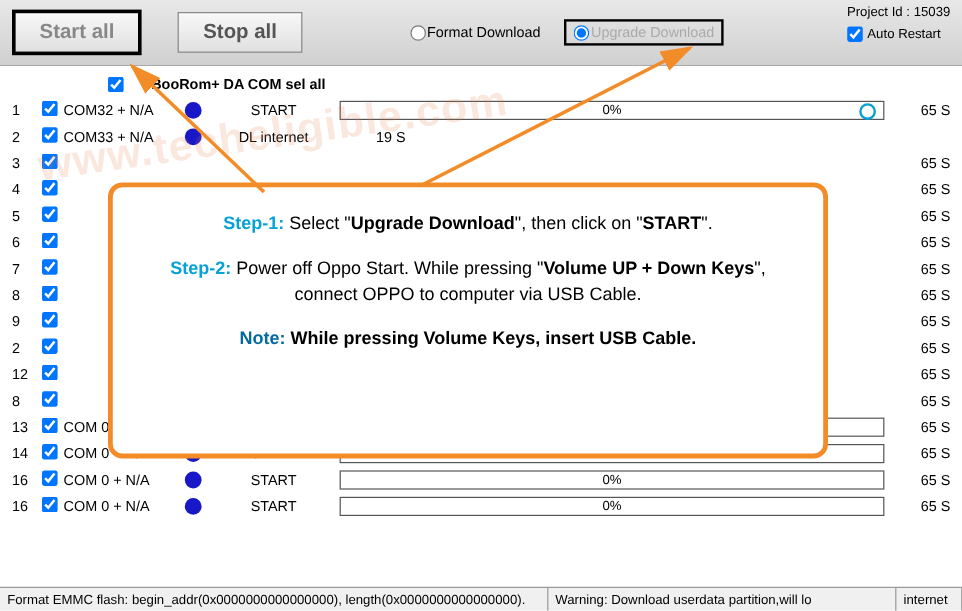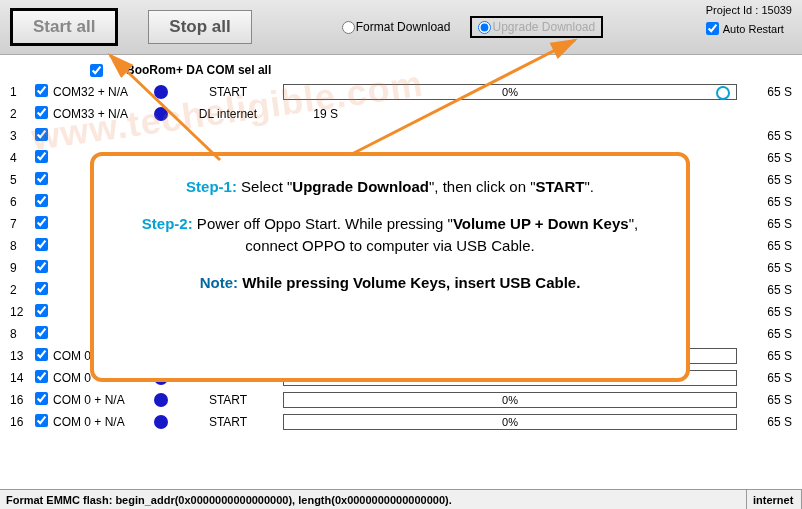--- a/index.html
+++ b/index.html
@@ -109,21 +109,20 @@
     align-items: center;
   }
   .statusbar > div {
     border-right: 1px solid #999;
     padding: 0 6px;
     height: 100%;
     display: flex;
     align-items: center;
     white-space: nowrap;
     overflow: hidden;
-    font-weight: bold;
   }
   .sb-left { flex: 1.6; }
   .sb-mid { flex: 1; }
   .sb-right { width: 55px; border-right: none; }
 
   .overlay-box {
     position: absolute;
     left: 90px;
     top: 152px;
     width: 600px;
@@ -395,14 +394,15 @@
     <marker id="ah" markerWidth="10" markerHeight="10" refX="8" refY="3" orient="auto">
       <path d="M0,0 L9,3 L0,6 Z" fill="#f28c28"></path>
     </marker>
   </defs>
   <line x1="220" y1="160" x2="110" y2="55" stroke="#f28c28" stroke-width="3" marker-end="url(#ah)"></line>
   <line x1="350" y1="155" x2="575" y2="40" stroke="#f28c28" stroke-width="3" marker-end="url(#ah)"></line>
 </svg>
 
 <div class="statusbar">
   <div class="sb-left">Format EMMC flash:  begin_addr(0x0000000000000000), length(0x0000000000000000).</div>
+  <div class="sb-mid">Warning: Download userdata partition,will lo</div>
   <div class="sb-right">internet</div>
 </div>
 
 </body></html>

